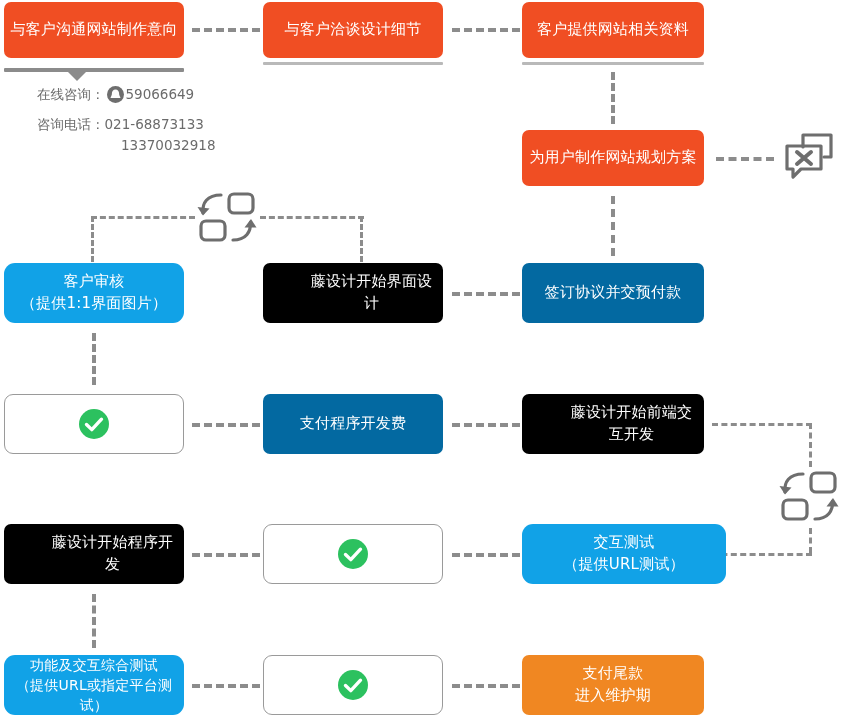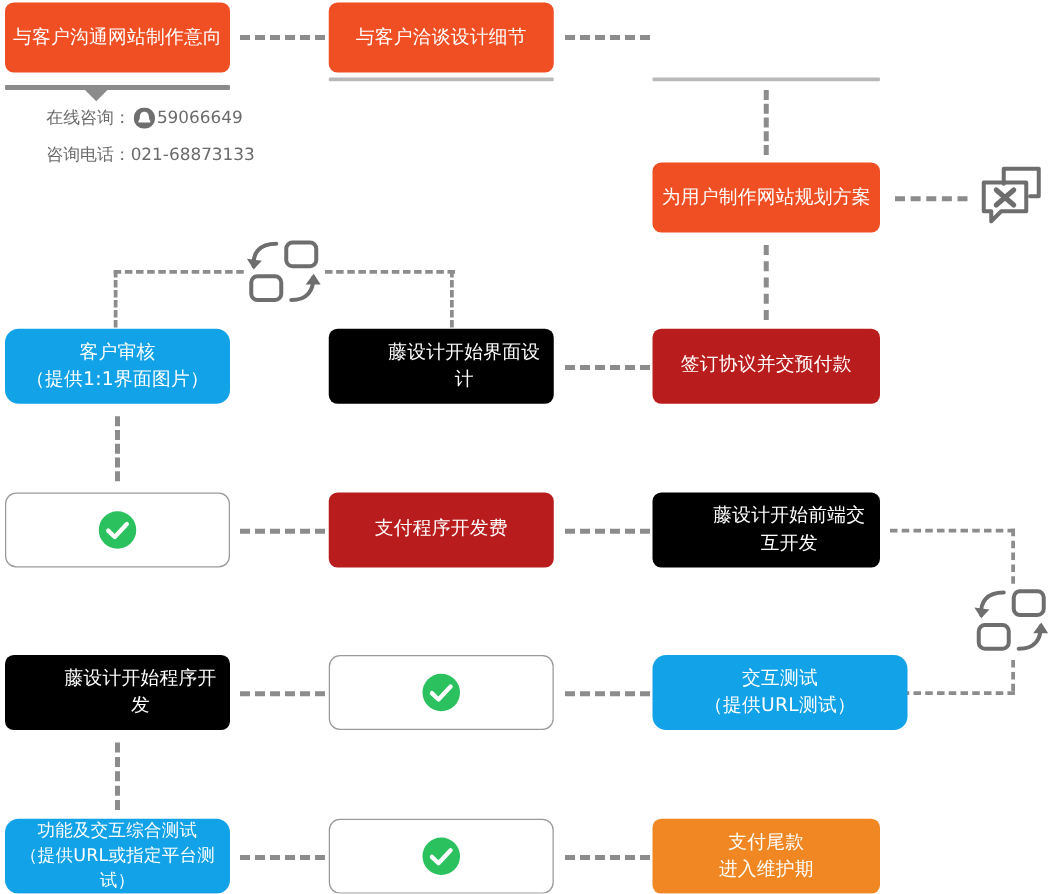--- a/index.html
+++ b/index.html
@@ -37,21 +37,21 @@
     display: block;
   }
   .node .l2 {
     display: block;
   }
 
   .node.orange   { background: #F04E23; }
   .node.orange2  { background: #F08722; }
   .node.blue     { background: #11A2E7; border-radius: 11px; }
   .node.green    { background: #000000; padding-left: 43px; }
-  .node.khaki    { background: #b91c1c; font-family: Liberation Serif, serif; }
+  .node.khaki    { background: #0369a1; }
   .node.plain {
     background: #ffffff;
     border: 1px solid #9a9a9a;
     border-radius: 9px;
   }
 
   
   .underbar {
     position: absolute;
     height: 4px;
@@ -144,20 +144,25 @@
 
   <div class="node orange" style="left:263px; top:2px; width:180px; height:56px;">
     <span class="lines">
       <span>与客户洽谈设计细节</span>
     </span>
   </div>
   <div class="underbar thin" style="left:263px; top:62px; width:180px;"></div>
 
   <div class="dash-h" style="left:452px; top:28px; width:68px;"></div>
 
+  <div class="node orange" style="left:522px; top:2px; width:182px; height:56px;">
+    <span class="lines">
+      <span>客户提供网站相关资料</span>
+    </span>
+  </div>
   <div class="underbar thin" style="left:522px; top:62px; width:182px;"></div>
 
   <div class="dash-v" style="left:611px; top:72px; height:52px;"></div>
 
   <div class="node orange" style="left:522px; top:130px; width:182px; height:56px;">
     <span class="lines">
       <span>为用户制作网站规划方案</span>
     </span>
   </div>
 
@@ -320,15 +325,18 @@
                    C3.4 11.5 3.7 12.0 4.3 12.0 L12.7 12.0 C13.3 12.0 13.6 11.5 13.3 11.0
                    C12.8 10.2 12.1 9.0 12.1 7.4 C12.1 5.2 10.8 3.4 8.5 3.4 Z" fill="#ffffff"></path>
         </svg>
       </span>
       <span>59066649</span>
     </div>
     <div class="row" style="margin-top:8px;">
       <span>咨询电话：</span>
       <span>021-68873133</span>
     </div>
+    <div class="row indent">
+      <span>13370032918</span>
+    </div>
   </div>
 
 </div>
 
 </body></html>

